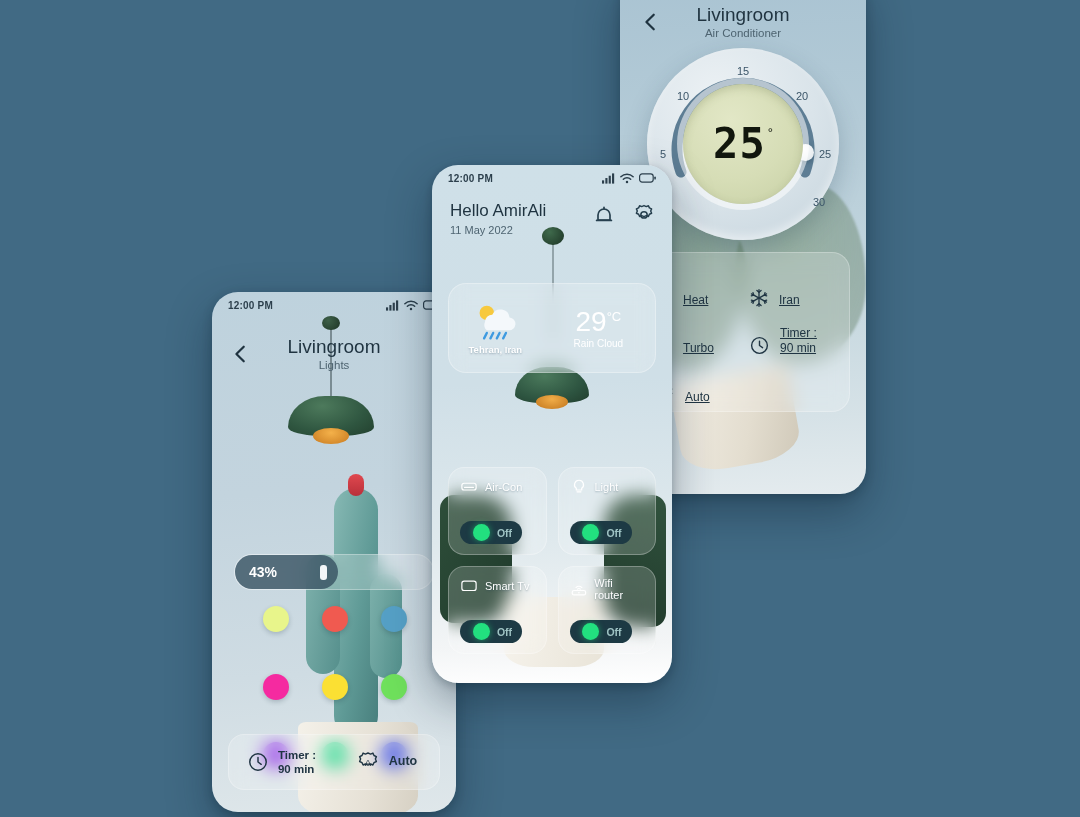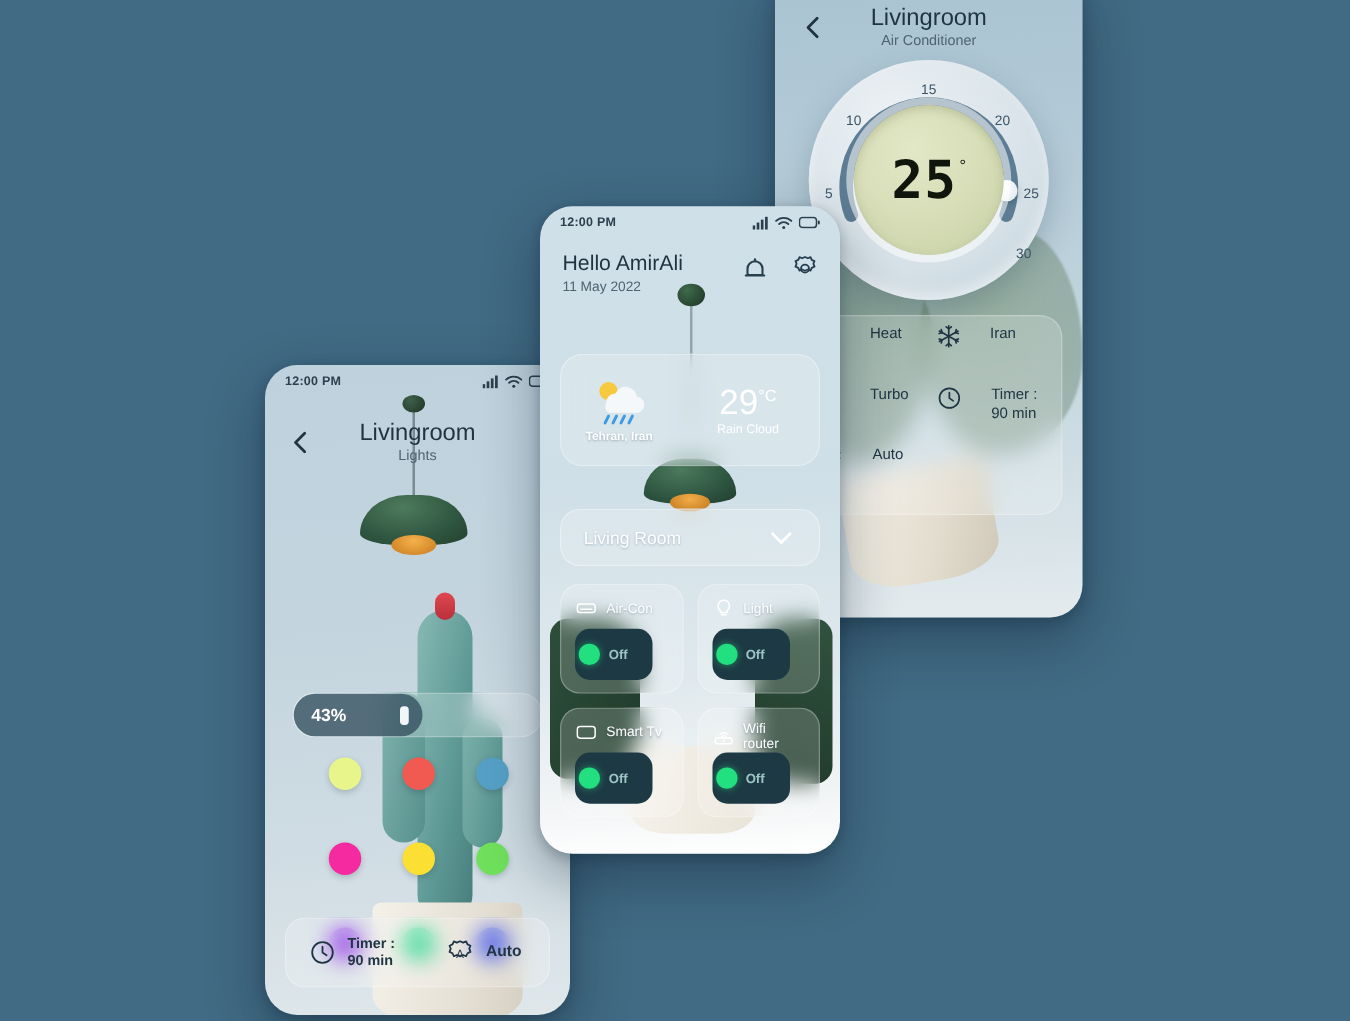--- a/index.html
+++ b/index.html
@@ -147,22 +147,22 @@
     display:grid; grid-template-columns: 1fr 1fr; gap:11px;
   }
   .device-card {
     height:88px; border-radius:16px; background: rgba(255,255,255,.18);
     border:1px solid rgba(255,255,255,.28);
     padding:10px 11px; display:flex; flex-direction:column; justify-content:space-between;
   }
   .device-head { display:flex; align-items:center; gap:7px; }
   .device-label { font-size:11px; color:#ffffff; text-shadow:0 1px 2px rgba(30,60,80,.35); }
   .toggle {
-    width:62px; height:41px; border-radius:12px; background:#1d3a44;
-    display:flex; align-items:center; gap:7px; padding-left:3px;
+    width:62px; height:23px; border-radius:12px; background:#1d3a44;
+    display:flex; align-items:center; gap:7px; padding-left:3px;justify-content:center;
   }
   .toggle-knob { width:17px; height:17px; border-radius:50%; background:#22e07f; box-shadow:0 0 6px rgba(34,224,127,.55); }
   .toggle-state { font-size:10.5px; color:#9fc4c4; font-weight:bold; }
 
   
   #phone-ac {
     left: 620px; top: -26px; width: 246px; height: 520px;
     background: linear-gradient(178deg,#a9c3d2 0%, #b4cbd7 30%, #c3d6de 60%, #d6e2e7 85%, #e4ebee 100%);
     z-index: 2;
   }
@@ -194,21 +194,21 @@
     box-shadow: 0 2px 5px rgba(30,60,80,.35);
   }
 
   .mode-panel {
     position:absolute; left:16px; right:16px; top:278px; height:160px;
     border-radius:18px; background: rgba(255,255,255,.2);
     border:1px solid rgba(255,255,255,.26);
     display:grid; grid-template-columns:1fr 1fr; grid-template-rows: 1fr 1fr 1fr;
     padding: 6px 10px;
   }
-  .mode-cell { display:flex; align-items:flex-start; gap:23px; padding-left:6px; color:#203543; }
+  .mode-cell { display:flex; align-items:flex-end; gap:10px; padding-left:6px; color:#203543;text-decoration:underline; }
   .mode-label { font-size:12px; font-weight:500; line-height:1.25; }
 
   .ac-plant-a { position:absolute; left:6px; top:226px; width:120px; height:170px;
                 background: radial-gradient(ellipse at 60% 30%, rgba(96,128,96,.55), rgba(60,90,62,.32));
                 border-radius: 40% 60% 48% 52% / 52% 40% 60% 48%; filter: blur(1px); }
   .ac-plant-b { position:absolute; right:0px; top:210px; width:130px; height:180px;
                 background: radial-gradient(ellipse at 40% 30%, rgba(110,140,104,.5), rgba(62,92,64,.3));
                 border-radius: 60% 40% 52% 48% / 44% 56% 44% 56%; filter: blur(1px); }
   .ac-pot { position:absolute; left:56px; top:400px; width:120px; height:92px;
             background: linear-gradient(110deg,#f3efe6,#e3ddcf 60%,#cfc8b8);
@@ -470,26 +470,20 @@
       </div>
       <div class="weather-right">
         <div class="weather-temp">
           <span>29</span>
           <span class="weather-deg">°C</span>
         </div>
         <div class="weather-cond">Rain Cloud</div>
       </div>
     </div>
 
-    <div class="room-select glassblur">
-      <span class="room-name">Living Room</span>
-      <svg width="24" height="24" viewBox="0 0 24 24">
-        <path d="M5 9 L12 16 L19 9" fill="none" stroke="#ffffff" stroke-width="2.3" stroke-linecap="round" stroke-linejoin="round"></path>
-      </svg>
-    </div>
 
     <div class="device-grid">
       <div class="device-card glassblur">
         <div class="device-head">
           <svg width="18" height="18" viewBox="0 0 24 24">
             <rect x="2.5" y="7" width="19" height="9" rx="3" fill="none" stroke="#ffffff" stroke-width="1.6"></rect>
             <line x1="6" y1="12.5" x2="18" y2="12.5" stroke="#ffffff" stroke-width="1.4" stroke-linecap="round"></line>
           </svg>
           <span class="device-label">Air-Con</span>
         </div>

